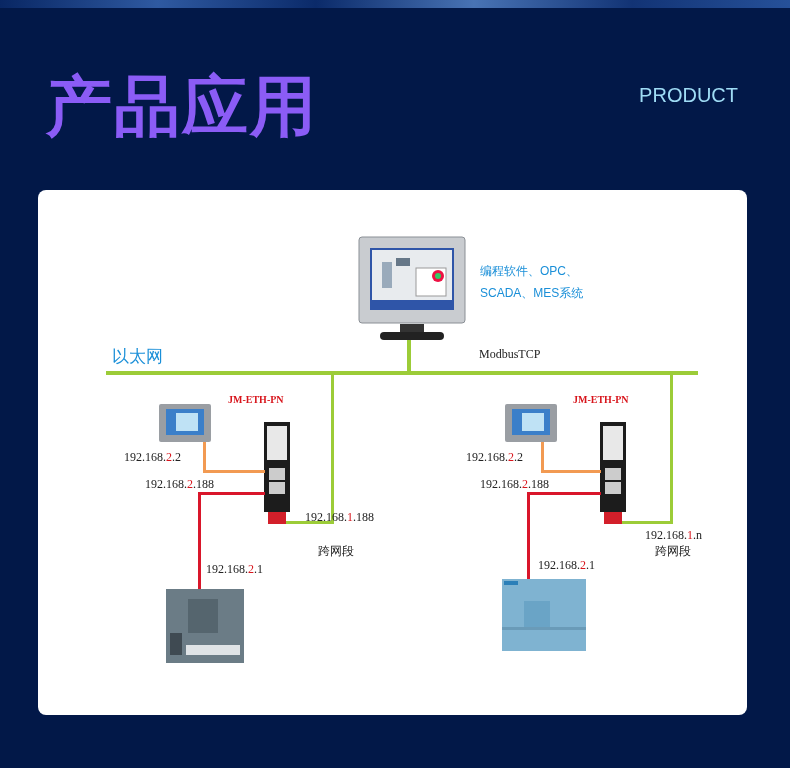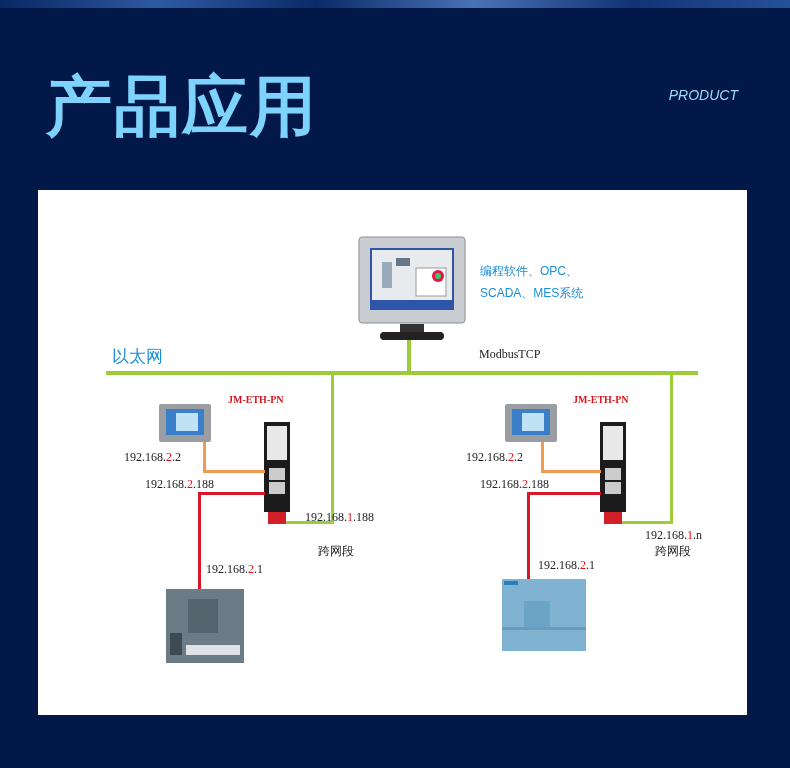--- a/index.html
+++ b/index.html
@@ -1,20 +1,20 @@
 <!DOCTYPE html>
 <html><head>
 <meta charset="utf-8">
 <style>
   html, body { margin:0; padding:0; }
   body { width:790px; height:768px; background:#021848; position:relative; overflow:hidden; font-family:"Liberation Sans", sans-serif; }
   .topstrip { position:absolute; left:0; top:0; width:790px; height:8px; background:linear-gradient(90deg,#0a2a6a,#3a6ab8 20%,#0d2f72 40%,#5a8ad0 60%,#163a80 80%,#2f5fae); opacity:.8; }
-  .title { position:absolute; left:46px; top:62px; font-size:66px; font-weight:bold; color:#7dd3fc; letter-spacing:2px; font-family:"DejaVu Sans", sans-serif; }
-  .subtitle { position:absolute; right:52px; top:78px; text-align:left; color:#9fdcf5; font-size:14px; line-height:34px;font-style:italic; }
-  .card { position:absolute; left:38px; top:190px; width:709px; height:525px; background:#fff; border-radius:0; }
+  .title { position:absolute; left:46px; top:62px; font-size:66px; font-weight:bold; color:#8b5cf6; letter-spacing:2px; font-family:"DejaVu Sans", sans-serif; }
+  .subtitle { position:absolute; right:52px; top:78px; text-align:left; color:#9fdcf5; font-size:20px; line-height:34px; }
+  .card { position:absolute; left:38px; top:190px; width:709px; height:525px; background:#fff; border-radius:8px; }
   .lbl { position:absolute; font-size:12px; color:#222; white-space:nowrap;font-family:Liberation Serif, serif; }
   .lbl .r { color:#d8141b; }
   .model { position:absolute; font-family:"Liberation Serif", serif; font-weight:bold; font-size:10px; color:#d8141b; }
   .sys { position:absolute; color:#1a8fd8; font-size:12px; line-height:22px; }
   .eth { position:absolute; color:#1a8fd8; font-size:17px; }
   .line { position:absolute; }
   .g { background:#9ccc38; }
   .o { background:#f29a52; }
   .rd { background:#d9162a; }
 </style>

